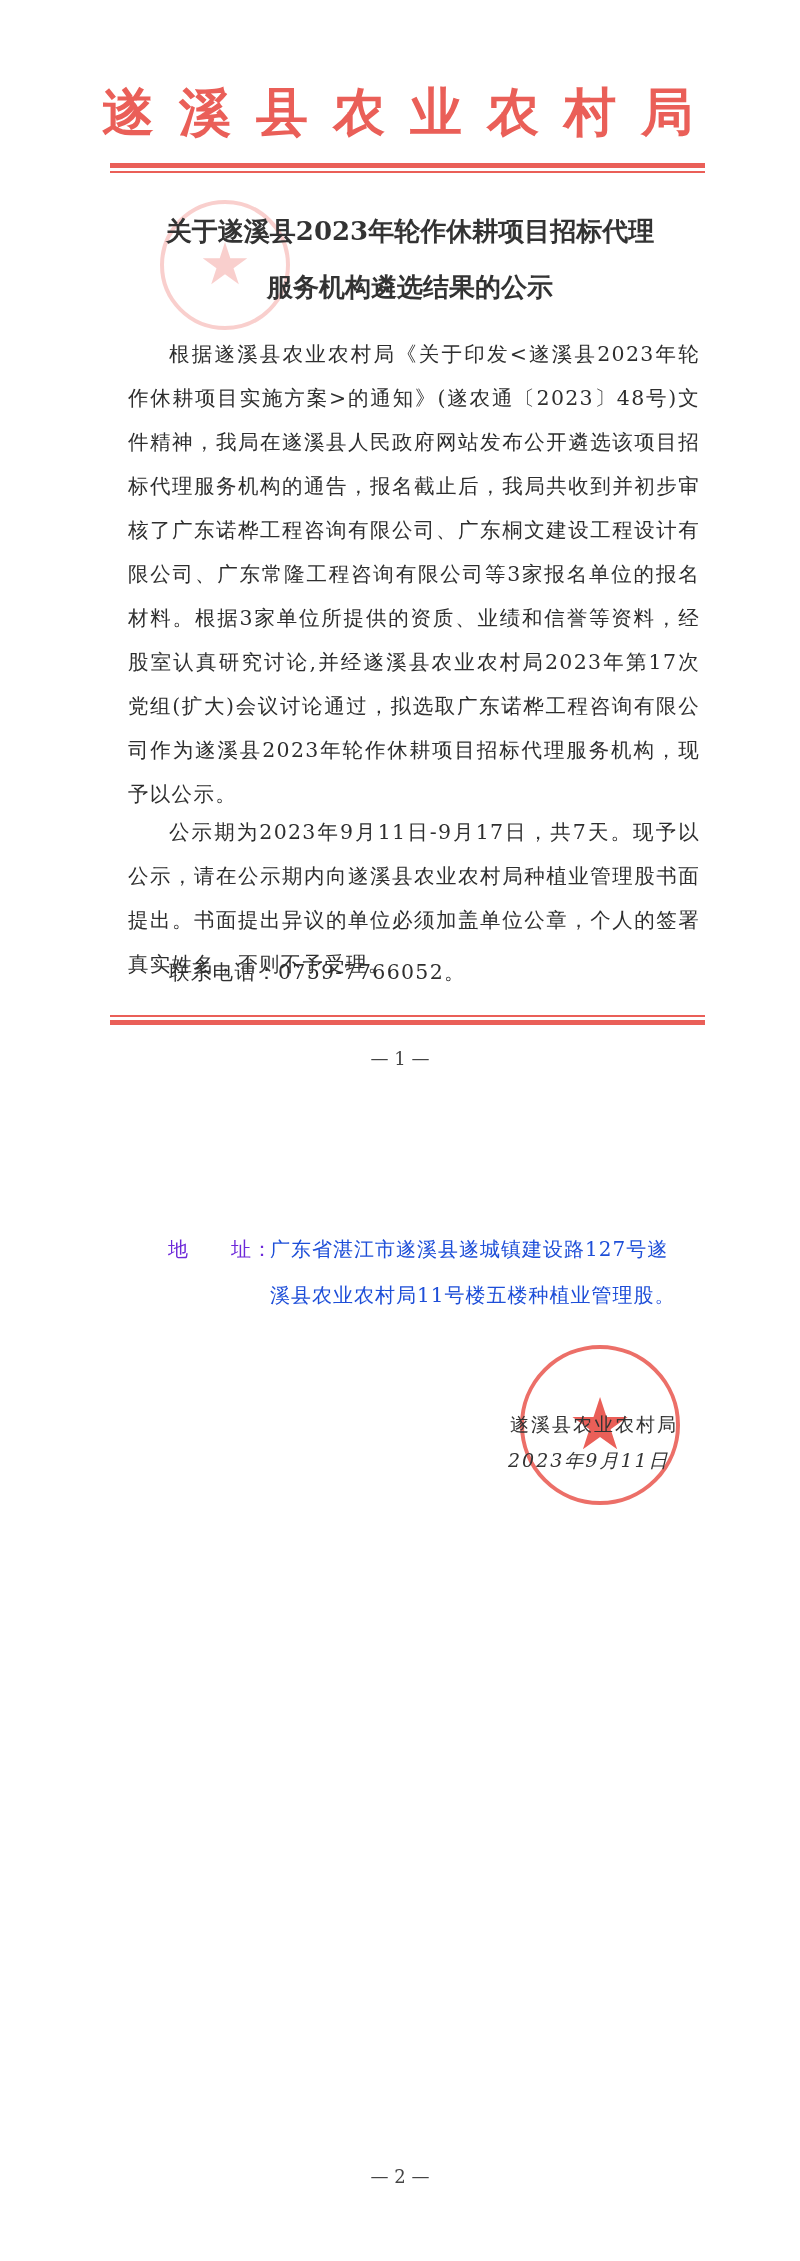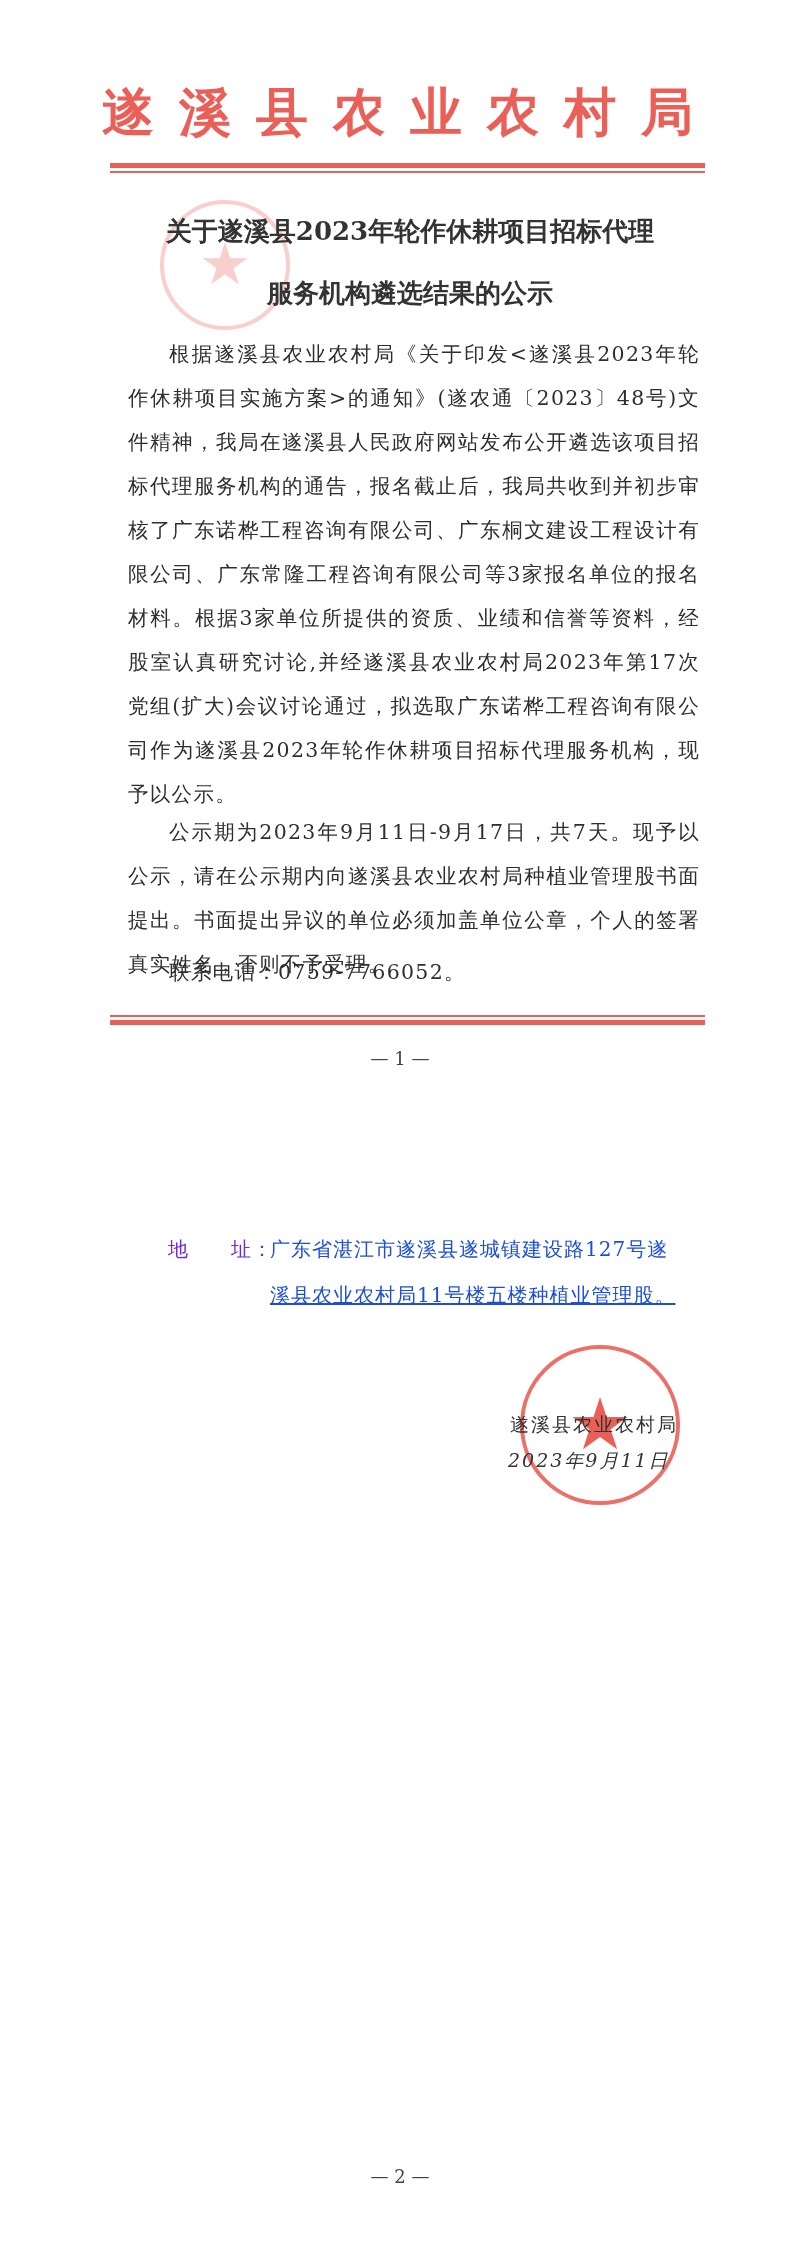--- a/index.html
+++ b/index.html
@@ -29,34 +29,34 @@
 
 <div class="abs masthead">遂溪县农业农村局</div>
 <div class="abs rule-thick" style="top:163px;"></div>
 <div class="abs rule-thin" style="top:171px;"></div>
 
 <div class="abs seal seal-faded" style="left:160px; top:200px; width:130px; height:130px;">
   <div class="star" style="font-size:58px; line-height:120px; color:rgba(234,95,88,0.3);">★</div>
 </div>
 
 <div class="abs title" style="top:208px;">关于遂溪县2023年轮作休耕项目招标代理</div>
-<div class="abs title" style="top:270px;">服务机构遴选结果的公示</div>
+<div class="abs title" style="top:264px;">服务机构遴选结果的公示</div>
 
 <div class="abs para" style="top:332px;">根据遂溪县农业农村局《关于印发&lt;遂溪县2023年轮作休耕项目实施方案&gt;的通知》(遂农通〔2023〕48号)文件精神，我局在遂溪县人民政府网站发布公开遴选该项目招标代理服务机构的通告，报名截止后，我局共收到并初步审核了广东诺桦工程咨询有限公司、广东桐文建设工程设计有限公司、广东常隆工程咨询有限公司等3家报名单位的报名材料。根据3家单位所提供的资质、业绩和信誉等资料，经股室认真研究讨论,并经遂溪县农业农村局2023年第17次党组(扩大)会议讨论通过，拟选取广东诺桦工程咨询有限公司作为遂溪县2023年轮作休耕项目招标代理服务机构，现予以公示。</div>
 <div class="abs para" style="top:810px;">公示期为2023年9月11日-9月17日，共7天。现予以公示，请在公示期内向遂溪县农业农村局种植业管理股书面提出。书面提出异议的单位必须加盖单位公章，个人的签署真实姓名，否则不予受理。</div>
 <div class="abs para" style="top:950px;">联系电话：0759-7766052。</div>
 
 <div class="abs rule-thin" style="top:1015px;"></div>
 <div class="abs rule-thick" style="top:1020px;"></div>
 
 <div class="abs pagenum" style="top:1048px;">— 1 —</div>
 
 <div class="abs addr-label" style="left:168px; top:1236px;">地　　址：</div>
 <div class="abs addr-text" style="left:270px; top:1226px; width:440px;">广东省湛江市遂溪县遂城镇建设路127号遂</div>
-<div class="abs addr-text" style="left:270px; top:1272px; width:440px;text-decoration:underline;">溪县农业农村局11号楼五楼种植业管理股。</div>
+<div class="abs addr-text" style="left:270px; top:1272px; width:440px;">溪县农业农村局11号楼五楼种植业管理股。</div>
 
 <div class="abs seal" style="left:520px; top:1345px; width:160px; height:160px;">
   <div class="star" style="font-size:72px; line-height:150px;">★</div>
 </div>
 
 <div class="abs sign" style="left:510px; top:1412px;">遂溪县农业农村局</div>
 <div class="abs sign" style="left:508px; top:1448px;font-style:italic;">2023年9月11日</div>
 
 <div class="abs pagenum" style="top:2166px;">— 2 —</div>
 

